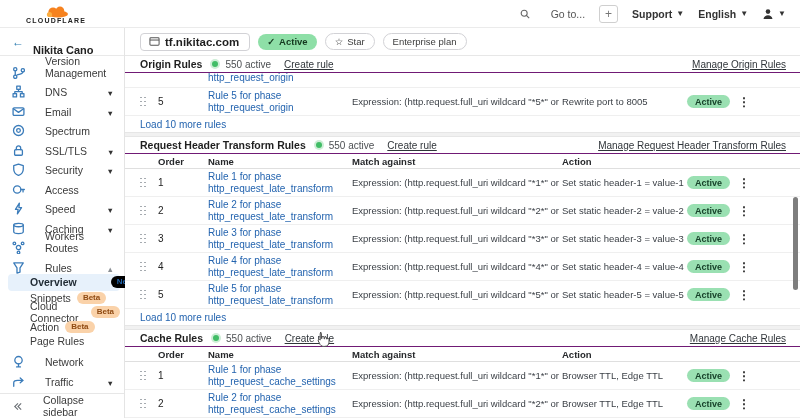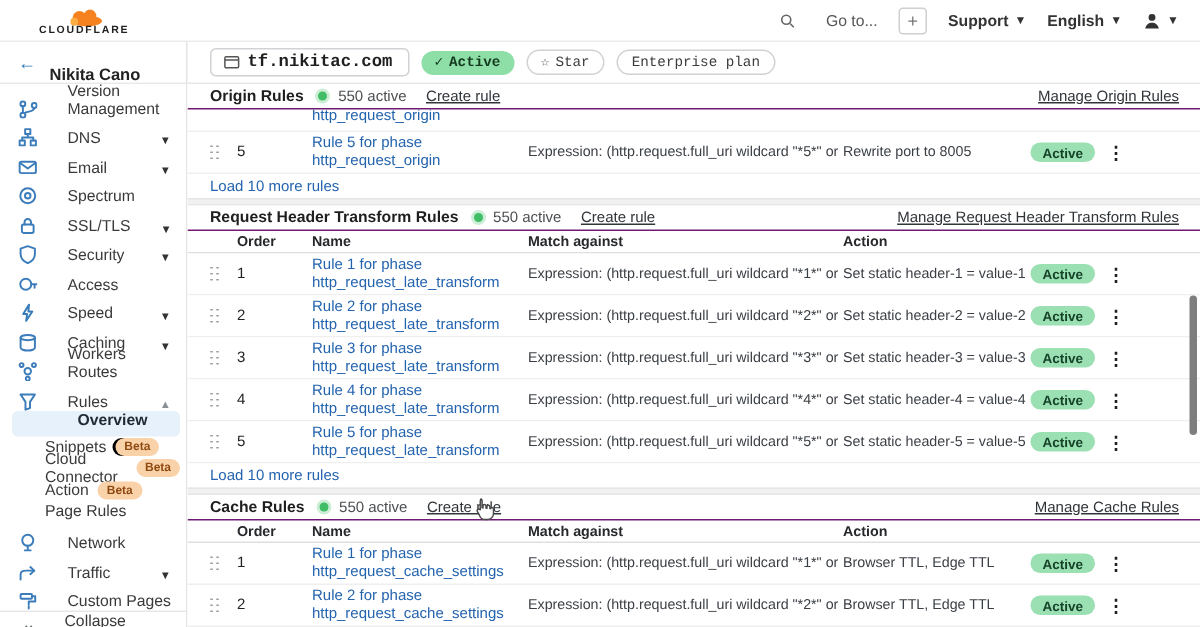--- a/index.html
+++ b/index.html
@@ -24,31 +24,31 @@
 
   
   .account-row { height:28px; display:flex; align-items:center; gap:9px; padding:0 10px 0 12px; border-bottom:1px solid #e9e9e9; }
   .back-arrow { color:#2c7cb0; font-size:12px; }
   .account-name { font-weight:bold; font-size:11px; color:#222;margin-top:16px; }
   .nav { padding-top:3px; display:flex; flex-direction:column; flex:1; }
   .nav-item { height:19.5px; display:flex; align-items:flex-end; padding:0 10px 0 12px; gap:20px; font-size:10.5px; color:#3a3a3a; cursor:pointer; }
   .nav-item .ico { width:13px; height:13px; display:flex; align-items:center; justify-content:center; color:#3b7cba; flex:none; }
   .nav-item .chev { margin-left:auto; font-size:7.5px; color:#333; }
   .sub-item { height:14.5px; display:flex; align-items:center; margin:0 4px 0 8px; padding-left:22px; gap:6px; font-size:10.5px; color:#3a3a3a; border-radius:4px; cursor:pointer; }
-  .sub-item.selected { background:#e7f1fb; font-weight:bold; color:#1f2a33; height:17px;flex-direction:column; }
+  .sub-item.selected { background:#e7f1fb; font-weight:bold; color:#1f2a33; height:17px; }
   .pill-badge { font-size:8px; font-weight:bold; padding:1px 6px; border-radius:8px; line-height:1.3; }
   .pill-new { background:#000000; color:#2263a9;margin-left:28px; }
   .pill-beta { background:#fad2a9; color:#8f4a12; }
   .sidebar-bottom { margin-top:auto; }
   .sb-divider { border-top:1px solid #e7e7e7; }
   .collapse-row { height:24px; display:flex; align-items:center; gap:20px; padding:0 12px; font-size:10.5px; color:#3a3a3a; cursor:pointer; }
   .collapse-row .ico { color:#6b7075; }
 
   
-  .domainbar { height:28px; display:flex; align-items:center; gap:8px; padding:0 0 0 15px; border-bottom:1px solid #e7e7e7;font-family:Liberation Mono, monospace; }
+  .domainbar { height:28px; display:flex; align-items:center; gap:8px; padding:0 0 0 15px; border-bottom:1px solid #e7e7e7; }
   .domain-box { display:flex; align-items:center; gap:5px; border:1px solid #d2d2d6; border-radius:4px; padding:2px 10px 2px 8px; font-size:11.5px; font-weight:bold; color:#1f1f1f; background:#fff; }
   .domain-box .ico { color:#555; display:flex; }
   .badge-active { display:flex; align-items:center; gap:4px; background:#8edfa7; color:#14391f; font-size:9.5px; font-weight:bold; border-radius:10px; padding:2.5px 9px; }
   .badge-outline { display:flex; align-items:center; gap:4px; border:1px solid #d2d2d6; color:#3c3c3c; font-size:9.5px; border-radius:10px; padding:2px 9px; background:#fff; }
 
   
   .content { flex:1; overflow:hidden; position:relative; background:#fff; }
   .section-header { height:17px; display:flex; align-items:center; padding:0 14px 0 15px; border-bottom:1px solid #701a75; background:#fff; }
   .section-title { font-size:10.5px; font-weight:bold; color:#1f1f1f; }
   .status-dot { width:6px; height:6px; border-radius:50%; background:#41bd66; box-shadow:0 0 0 2px #cdeed6; margin:0 7px 0 10px; }
@@ -272,29 +272,20 @@
           <div class="nav-item">
             <span class="ico">
               <svg class="icon" width="13" height="13" viewBox="0 0 12 12">
                 <path d="M1.6 10.4V7.2c0-1.8 1.6-2.2 3.4-2.2h5" fill="none" stroke="currentColor" stroke-width="1.2" stroke-linecap="round" stroke-linejoin="round"></path>
                 <path d="M7.6 2.8L10 5 7.6 7.2" fill="none" stroke="currentColor" stroke-width="1.2" stroke-linecap="round" stroke-linejoin="round"></path>
               </svg>
             </span>
             <span>Traffic</span>
             <span class="chev">▼</span>
           </div>
-          <div class="nav-item">
-            <span class="ico">
-              <svg class="icon" width="13" height="13" viewBox="0 0 12 12">
-                <rect x="1.6" y="1.8" width="7" height="3" rx=".6" fill="none" stroke="currentColor" stroke-width="1.2" stroke-linecap="round" stroke-linejoin="round"></rect>
-                <path d="M8.6 3.2h2v3.2H6.6v2M6.6 9.4v1.4" fill="none" stroke="currentColor" stroke-width="1.2" stroke-linecap="round" stroke-linejoin="round"></path>
-              </svg>
-            </span>
-            <span>Custom Pages</span>
-          </div>
         </div>
       <div class="sidebar-bottom">
         <div class="sb-divider"></div>
         <div class="collapse-row">
           <span class="ico">
             <svg class="icon" width="11" height="11" viewBox="0 0 12 12">
                 <path d="M6.5 2.5L3 6l3.5 3.5M10 2.5L6.5 6 10 9.5" fill="none" stroke="#6b7075" stroke-width="1.2"></path>
               </svg>
           </span>
           <span>Collapse sidebar</span>

